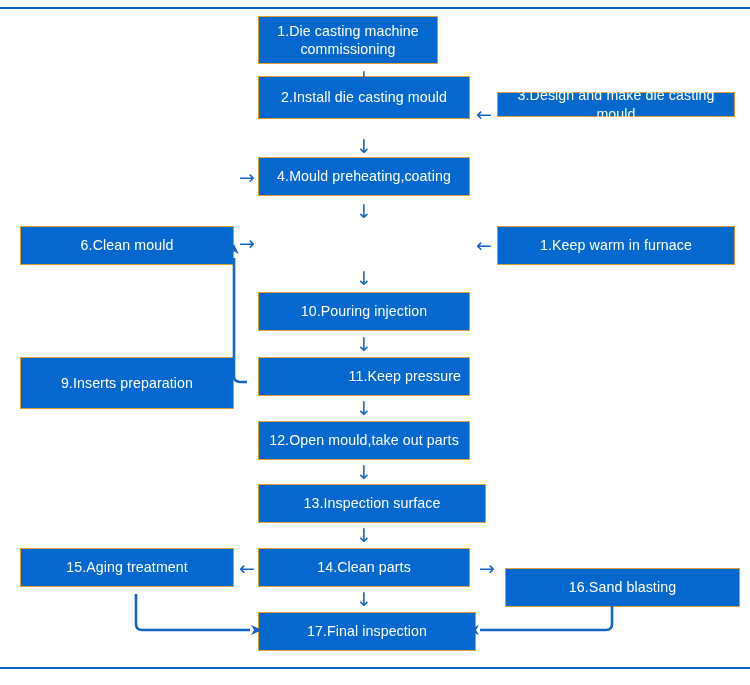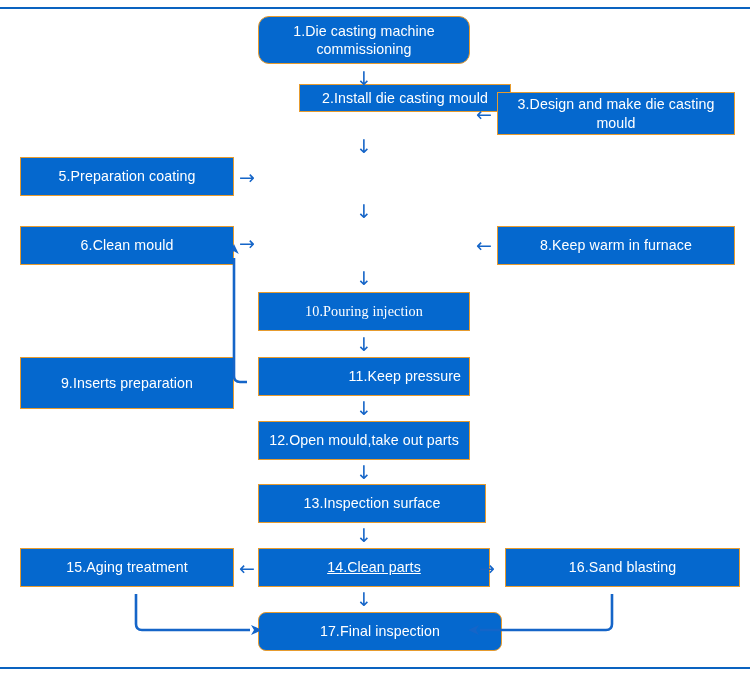--- a/index.html
+++ b/index.html
@@ -60,79 +60,79 @@
   .conn svg { display: block; overflow: visible; }
 </style>
 <style>.node{background:#0568CE;border-color:#E69B2E;color:#FFFFFF;}.arrow{color:#1565C8;}.rule{background:#0A63C0;}#canvas{background:#FFFFFF;}</style></head>
 <body>
 
 <div id="canvas">
 
   <div class="rule top"></div>
   <div class="rule bot"></div>
 
-  <div class="node" style="left:258px; top:16px; width:212px; height:48px;border-radius:11px;">
+  <div class="node" style="left:258px; top:16px; width:180px; height:48px;">
     <span>1.Die casting machine commissioning</span>
   </div>
 
-  <div class="node" style="left:258px; top:84px; width:212px; height:28px;margin-left:41px;">
+  <div class="node" style="left:258px; top:76px; width:212px; height:43px;">
     <span>2.Install die casting mould</span>
   </div>
 
-  <div class="node" style="left:497px; top:92px; width:238px; height:43px;">
+  <div class="node" style="left:497px; top:92px; width:238px; height:25px;">
     <span>3.Design and make die casting mould</span>
   </div>
 
-
-  <div class="node" style="left:20px; top:157px; width:214px; height:39px;">
-    <span>5.Preparation coating</span>
-  </div>
+  <div class="node" style="left:258px; top:157px; width:212px; height:39px;">
+    <span>4.Mould preheating,coating</span>
+  </div>
+
 
   <div class="node" style="left:20px; top:226px; width:214px; height:39px;">
     <span>6.Clean mould</span>
   </div>
 
 
   <div class="node" style="left:497px; top:226px; width:238px; height:39px;">
-    <span>8.Keep warm in furnace</span>
+    <span>1.Keep warm in furnace</span>
   </div>
 
   <div class="node" style="left:20px; top:357px; width:214px; height:52px;">
     <span>9.Inserts preparation</span>
   </div>
 
-  <div class="node" style="left:258px; top:292px; width:212px; height:39px;font-family:Liberation Serif, serif;">
+  <div class="node" style="left:258px; top:292px; width:212px; height:39px;">
     <span>10.Pouring injection</span>
   </div>
 
   <div class="node" style="left:258px; top:357px; width:212px; height:39px;justify-content:flex-end;">
     <span>11.Keep pressure</span>
   </div>
 
   <div class="node" style="left:258px; top:421px; width:212px; height:39px;text-align:right;">
     <span>12.Open mould,take out parts</span>
   </div>
 
   <div class="node" style="left:258px; top:484px; width:228px; height:39px;">
     <span>13.Inspection surface</span>
   </div>
 
-  <div class="node" style="left:258px; top:548px; width:232px; height:39px;text-decoration:underline;">
+  <div class="node" style="left:258px; top:548px; width:212px; height:39px;">
     <span>14.Clean parts</span>
   </div>
 
   <div class="node" style="left:20px; top:548px; width:214px; height:39px;">
     <span>15.Aging treatment</span>
   </div>
 
-  <div class="node" style="left:505px; top:548px; width:235px; height:39px;">
+  <div class="node" style="left:505px; top:568px; width:235px; height:39px;">
     <span>16.Sand blasting</span>
   </div>
 
-  <div class="node" style="left:258px; top:612px; width:244px; height:39px;border-radius:8px;">
+  <div class="node" style="left:258px; top:612px; width:218px; height:39px;">
     <span>17.Final inspection</span>
   </div>
 
   <div class="arrow" style="left:348px; top:64px; width:32px; height:28px;">
     <span>↓</span>
   </div>
 
   <div class="arrow" style="left:470px; top:100px; width:28px; height:28px;">
     <span>←</span>
   </div>

